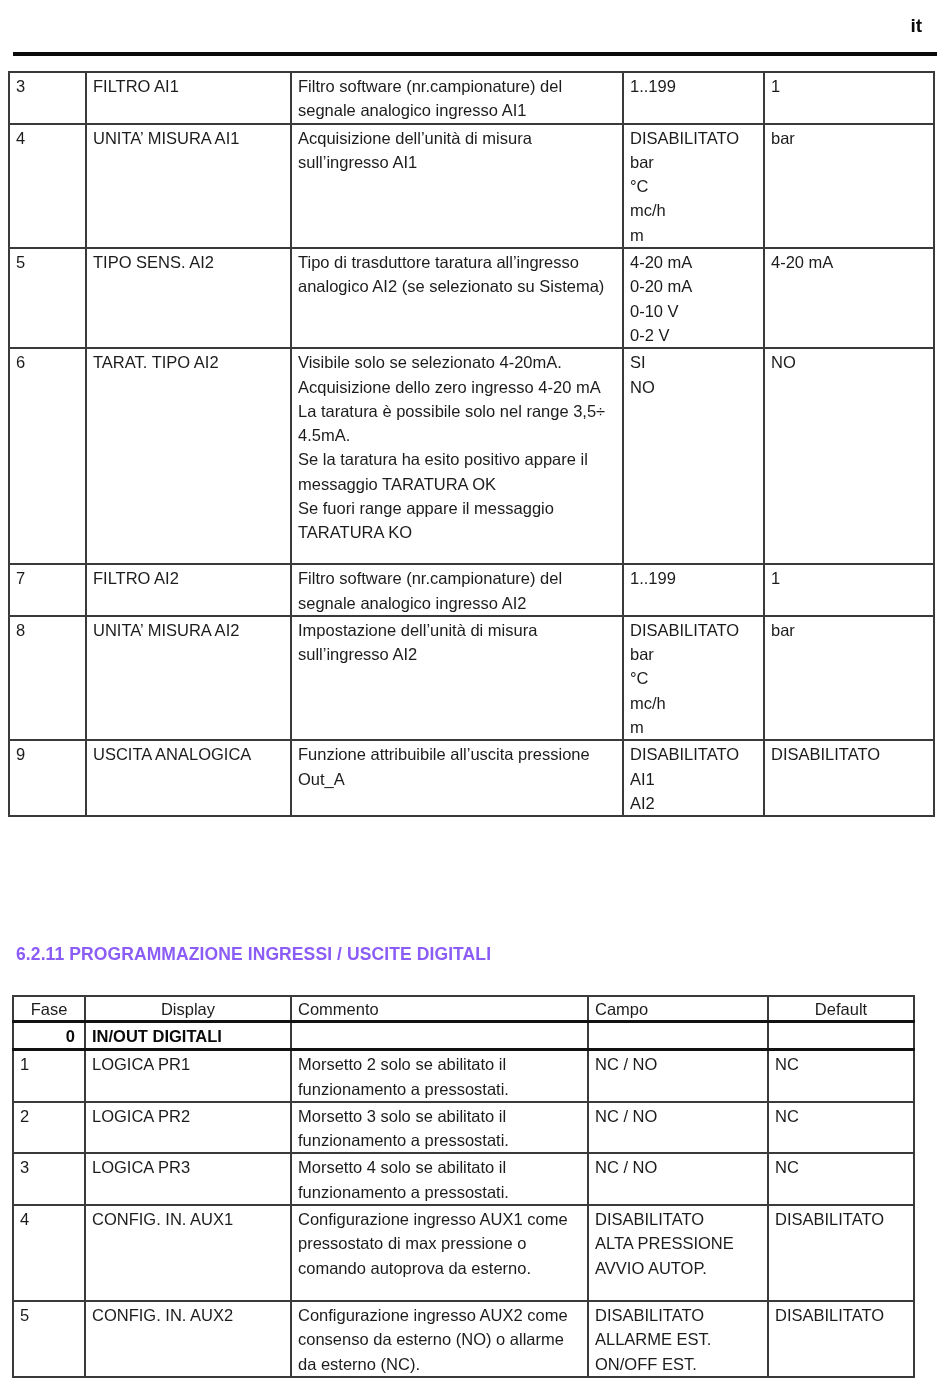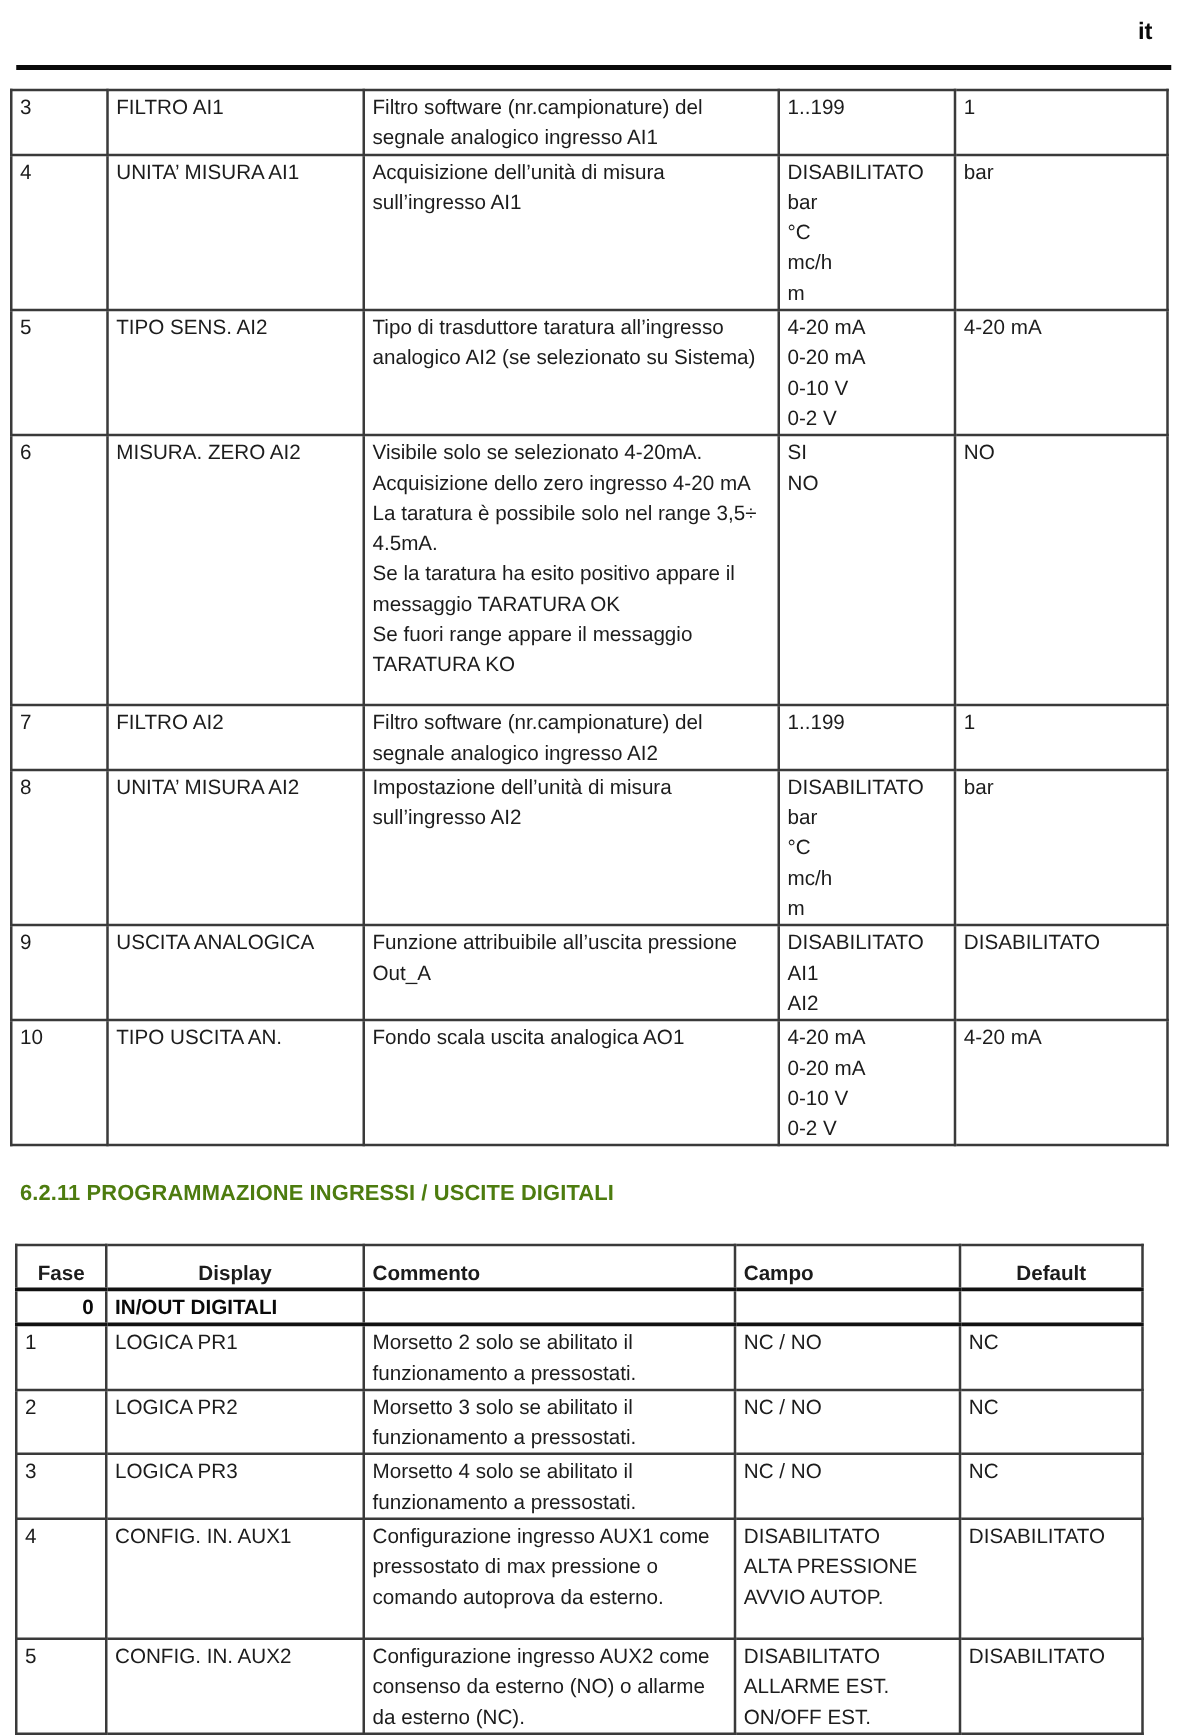--- a/index.html
+++ b/index.html
@@ -8,34 +8,34 @@
     font-family:"Liberation Sans","DejaVu Sans",sans-serif;color:#1c1c1c;
     overflow:hidden;
   }
   .lang-indicator{
     position:absolute;top:15px;right:28px;font-size:19px;font-weight:bold;color:#0a0a0a;
   }
   .top-rule{
     position:absolute;top:52px;left:13px;width:924px;height:4px;background:#0a0a0a;
   }
   .section-heading{
-    position:absolute;top:944px;left:16px;font-size:17.5px;font-weight:bold;color:#4d7c0f;
+    position:absolute;top:944px;left:16px;font-size:17.5px;font-weight:bold;color:#8b5cf6;
     letter-spacing:0.1px;
   }
   table{
     border-collapse:collapse;table-layout:fixed;position:absolute;background:#fff;
   }
   #analog-table{left:8px;top:71px;width:925px;}
   #digital-table{left:12px;top:995px;width:901px;}
   td,th{
     border:2px solid #3a3a3a;vertical-align:top;text-align:left;
     padding:1px 6px 0 6px;font-size:16.5px;line-height:24.3px;font-weight:normal;
     white-space:pre-line;overflow:hidden;word-wrap:break-word;color:#1c1c1c;
   }
-  #digital-table th{height:21px;line-height:21px;padding-top:12px;font-weight:bold;}
+  #digital-table th{height:21px;line-height:21px;padding-top:2px;}
   th.c, td.c{text-align:center;}
   tr.emph td{
     font-weight:bold;border-top:3px solid #111;border-bottom:3px solid #111;color:#0a0a0a;
   }
   tr.emph td.num{text-align:right;padding-right:9px;}
 </style>
 </head>
 <body>
 
 <div class="lang-indicator">it</div>
@@ -73,21 +73,21 @@
       <td>TIPO SENS. AI2</td>
       <td>Tipo di trasduttore taratura all’ingresso analogico AI2  (se selezionato su Sistema)</td>
       <td>4-20 mA
 0-20 mA
 0-10 V
 0-2 V</td>
       <td>4-20 mA</td>
     </tr>
     <tr style="height:216px">
       <td>6</td>
-      <td>MISURA. ZERO AI2</td>
+      <td>TARAT. TIPO AI2</td>
       <td>Visibile solo se selezionato 4-20mA.
 Acquisizione dello zero ingresso 4-20 mA
 La taratura è possibile solo nel range 3,5÷ 4.5mA.
 Se la taratura ha esito positivo appare il messaggio TARATURA OK
 Se fuori range appare il messaggio TARATURA KO</td>
       <td>SI
 NO</td>
       <td>NO</td>
     </tr>
     <tr style="height:50px">
@@ -109,30 +109,20 @@
       <td>bar</td>
     </tr>
     <tr style="height:73px">
       <td>9</td>
       <td>USCITA ANALOGICA</td>
       <td>Funzione attribuibile all’uscita pressione Out_A</td>
       <td>DISABILITATO
 AI1
 AI2</td>
       <td>DISABILITATO</td>
-    </tr>
-    <tr style="height:98px">
-      <td>10</td>
-      <td>TIPO USCITA AN.</td>
-      <td>Fondo scala uscita analogica  AO1</td>
-      <td>4-20 mA
-0-20 mA
-0-10 V
-0-2 V</td>
-      <td>4-20 mA</td>
     </tr>
   </tbody>
 </table>
 
 <div class="section-heading">6.2.11 PROGRAMMAZIONE INGRESSI / USCITE DIGITALI</div>
 
 <table id="digital-table">
   <colgroup>
     <col style="width:72px">
       <col style="width:206px">

